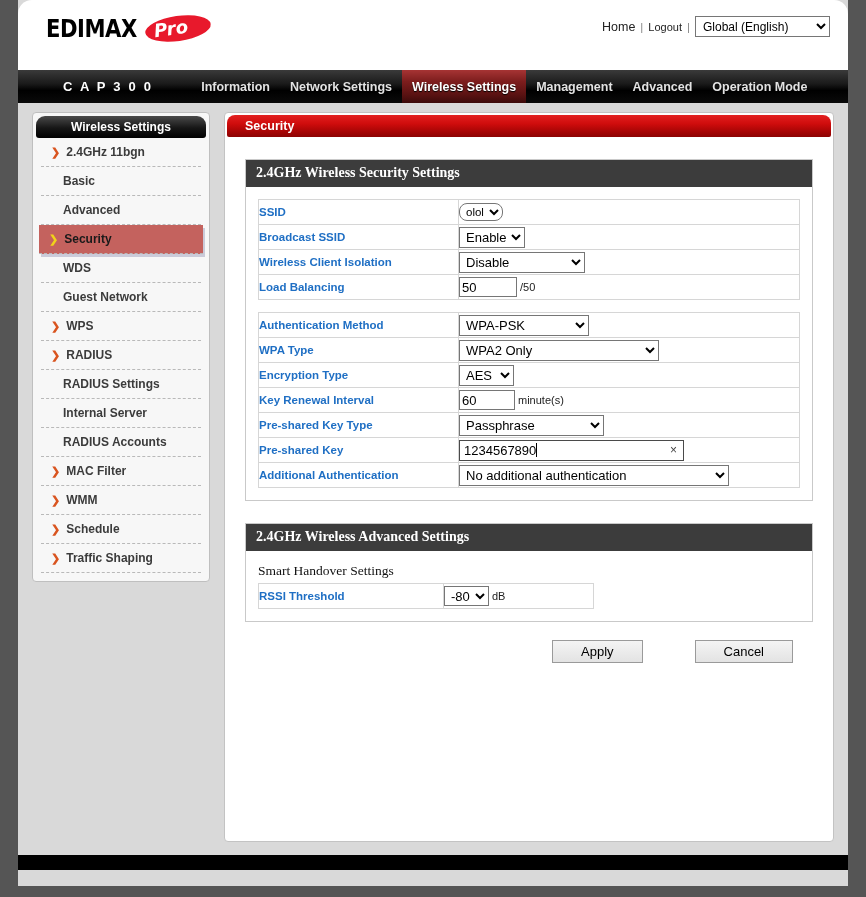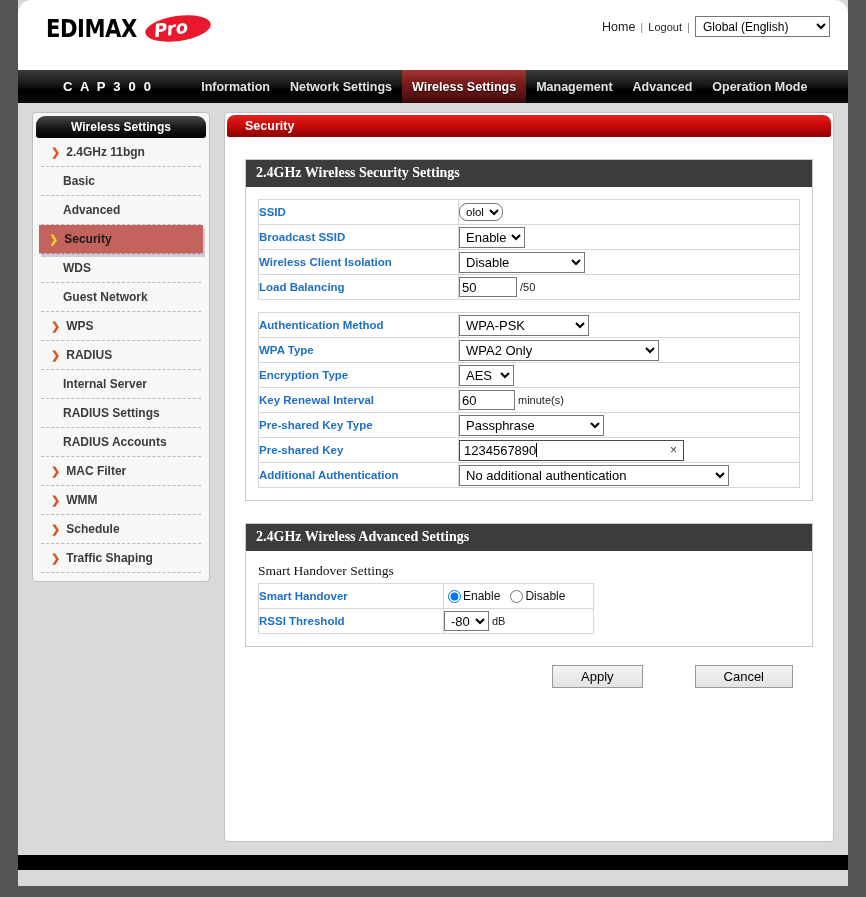--- a/index.html
+++ b/index.html
@@ -375,25 +375,25 @@
           <span class="chev">❯</span>
           <span class="lbl">WPS</span>
         </div>
 
         <div class="side-item">
           <span class="chev">❯</span>
           <span class="lbl">RADIUS</span>
         </div>
 
         <div class="side-item sub">
+          <span class="lbl">RADIUS Settings</span>
+        </div>
+
+        <div class="side-item sub">
           <span class="lbl">Internal Server</span>
-        </div>
-
-        <div class="side-item sub">
-          <span class="lbl">RADIUS Settings</span>
         </div>
 
         <div class="side-item sub">
           <span class="lbl">RADIUS Accounts</span>
         </div>
 
         <div class="side-item">
           <span class="chev">❯</span>
           <span class="lbl">MAC Filter</span>
         </div>
@@ -531,35 +531,20 @@
 
           </div>
         </div>
 
         <div class="panel">
           <div class="panel-title">2.4GHz Wireless Advanced Settings</div>
           <div class="panel-body">
             <div class="sub-head">Smart Handover Settings</div>
             <table class="adv">
               <tbody>
-                  <tr>
-                <td class="label">Smart Handover</td>
-                <td class="field">
-                  <div class="radios">
-                    <label class="radio-opt">
-                      <input type="radio" name="sh" checked="" style="">
-                      <span>Enable</span>
-                    </label>
-                    <label class="radio-opt">
-                      <input type="radio" name="sh" style="">
-                      <span>Disable</span>
-                    </label>
-                  </div>
-                </td>
-              </tr>
               <tr>
                 <td class="label">RSSI Threshold</td>
                 <td class="field">
                   <div class="fieldwrap">
                     <select class="fc w-rssi">
                       <option>-80</option>
                     </select>
                     <span class="unit">dB</span>
                   </div>
                 </td>

